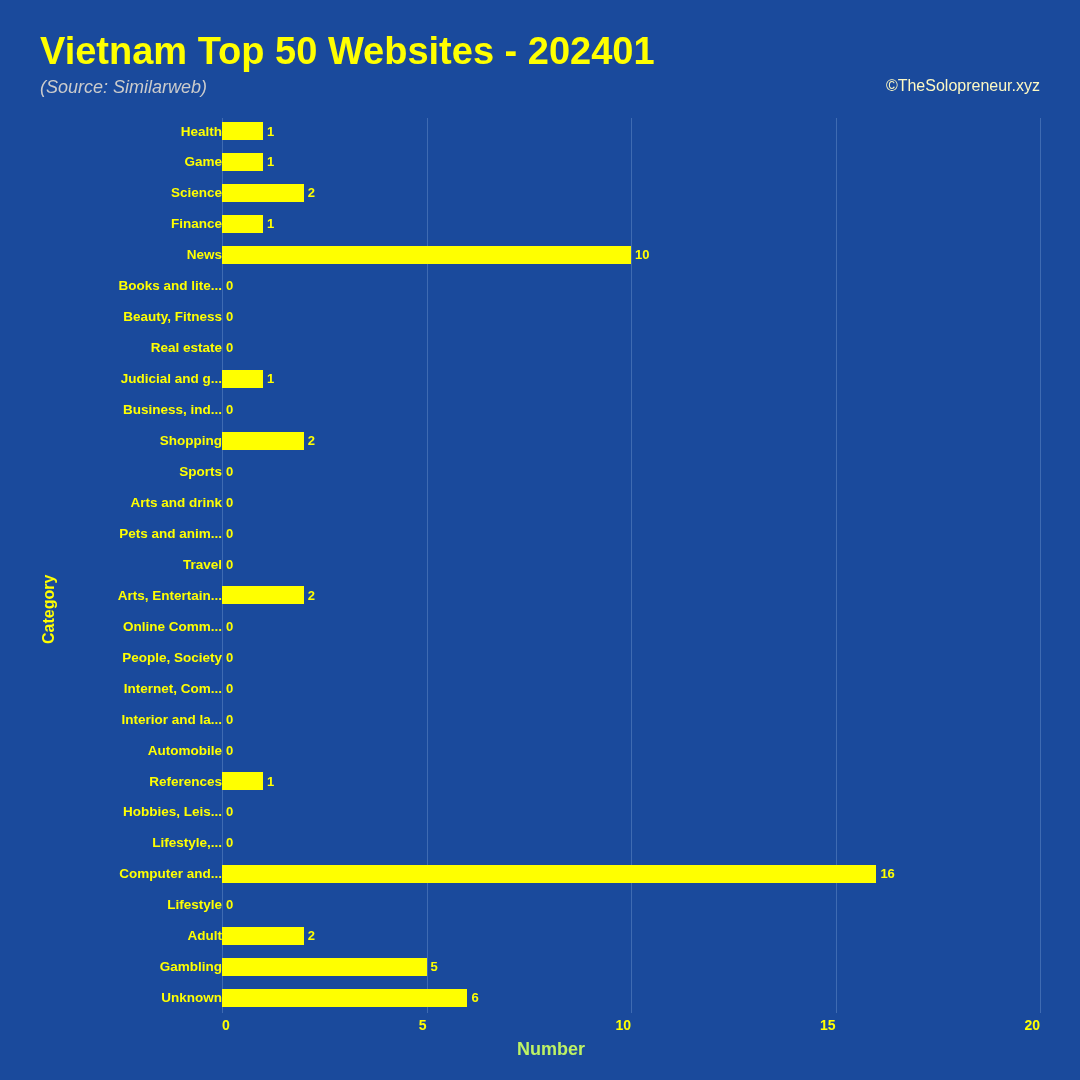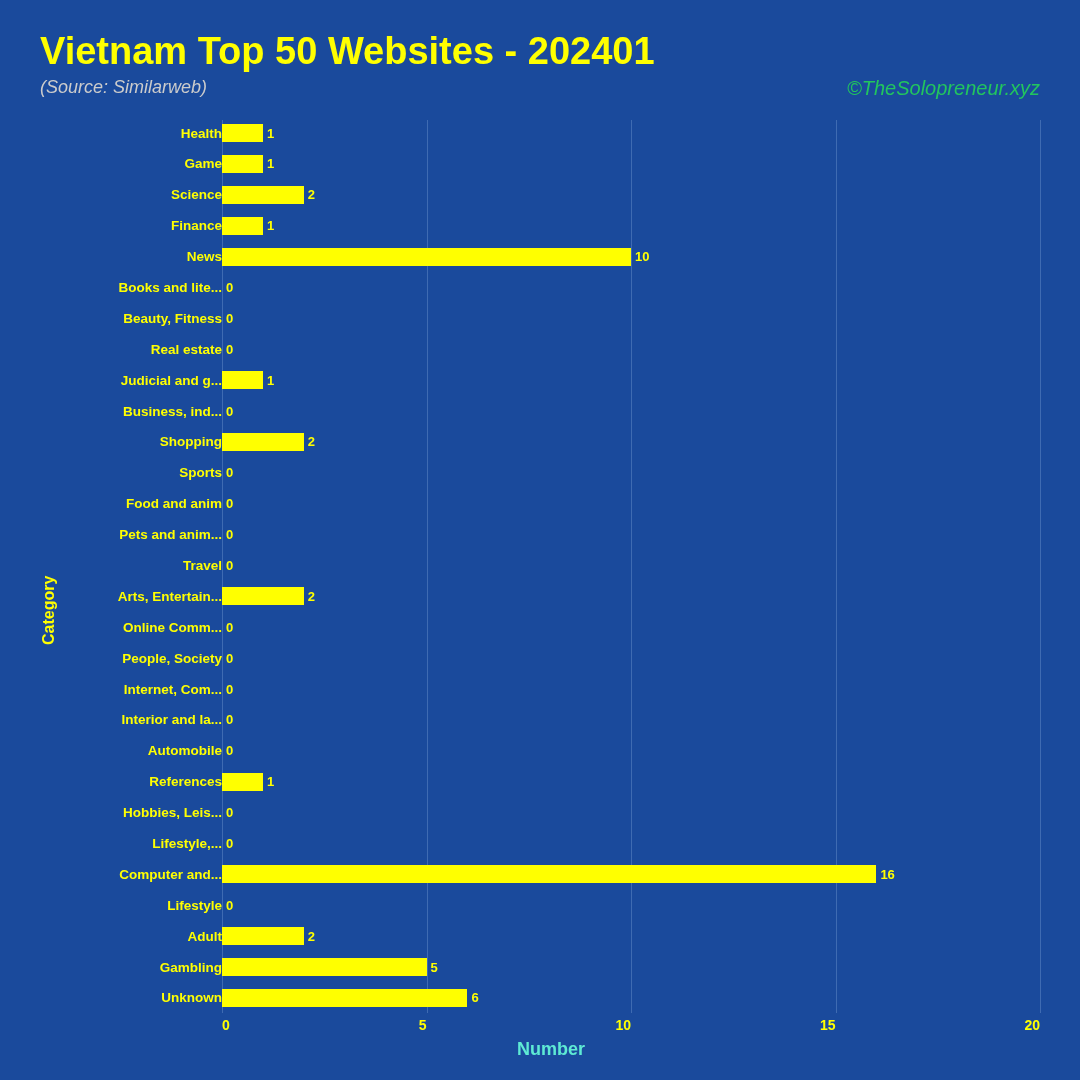--- a/index.html
+++ b/index.html
@@ -29,23 +29,22 @@
       justify-content: space-between;
       margin-bottom: 20px;
       gap: 32px;
     }
     .source {
       color: #cccccc;
       font-size: 18px;
       font-style: italic;
     }
     .copyright {
-      color: #22c55e;
-      font-size: 20px;
-      font-style: italic;
+      color: #fef9c3;
+      font-size: 16px;
     }
     .chart-area {
       display: flex;
       flex: 1;
       position: relative;
     }
     .y-axis-label {
       writing-mode: vertical-rl;
       transform: rotate(180deg);
       color: #ffff00;
@@ -139,21 +138,21 @@
       display: flex;
       justify-content: space-between;
     }
     .x-label {
       color: #ffff00;
       font-size: 14px;
       font-weight: bold;
     }
     .x-axis-title {
       text-align: center;
-      color: #5eead4;
+      color: #bef264;
       font-size: 18px;
       font-weight: bold;
       margin-top: 6px;
     }
   </style>
 </head>
 <body>
 
 <div class="container">
   <div class="title">Vietnam Top 50 Websites - 202401</div>
@@ -171,21 +170,21 @@
             <div class="category-label">Science</div>
             <div class="category-label">Finance</div>
             <div class="category-label">News</div>
             <div class="category-label">Books and lite...</div>
             <div class="category-label">Beauty, Fitness</div>
             <div class="category-label">Real estate</div>
             <div class="category-label">Judicial and g...</div>
             <div class="category-label">Business, ind...</div>
             <div class="category-label">Shopping</div>
             <div class="category-label">Sports</div>
-            <div class="category-label">Food and anim</div>
+            <div class="category-label">Arts and drink</div>
             <div class="category-label">Pets and anim...</div>
             <div class="category-label">Travel</div>
             <div class="category-label">Arts, Entertain...</div>
             <div class="category-label">Online Comm...</div>
             <div class="category-label">People, Society</div>
             <div class="category-label">Internet, Com...</div>
             <div class="category-label">Interior and la...</div>
             <div class="category-label">Automobile</div>
             <div class="category-label">References</div>
             <div class="category-label">Hobbies, Leis...</div>

